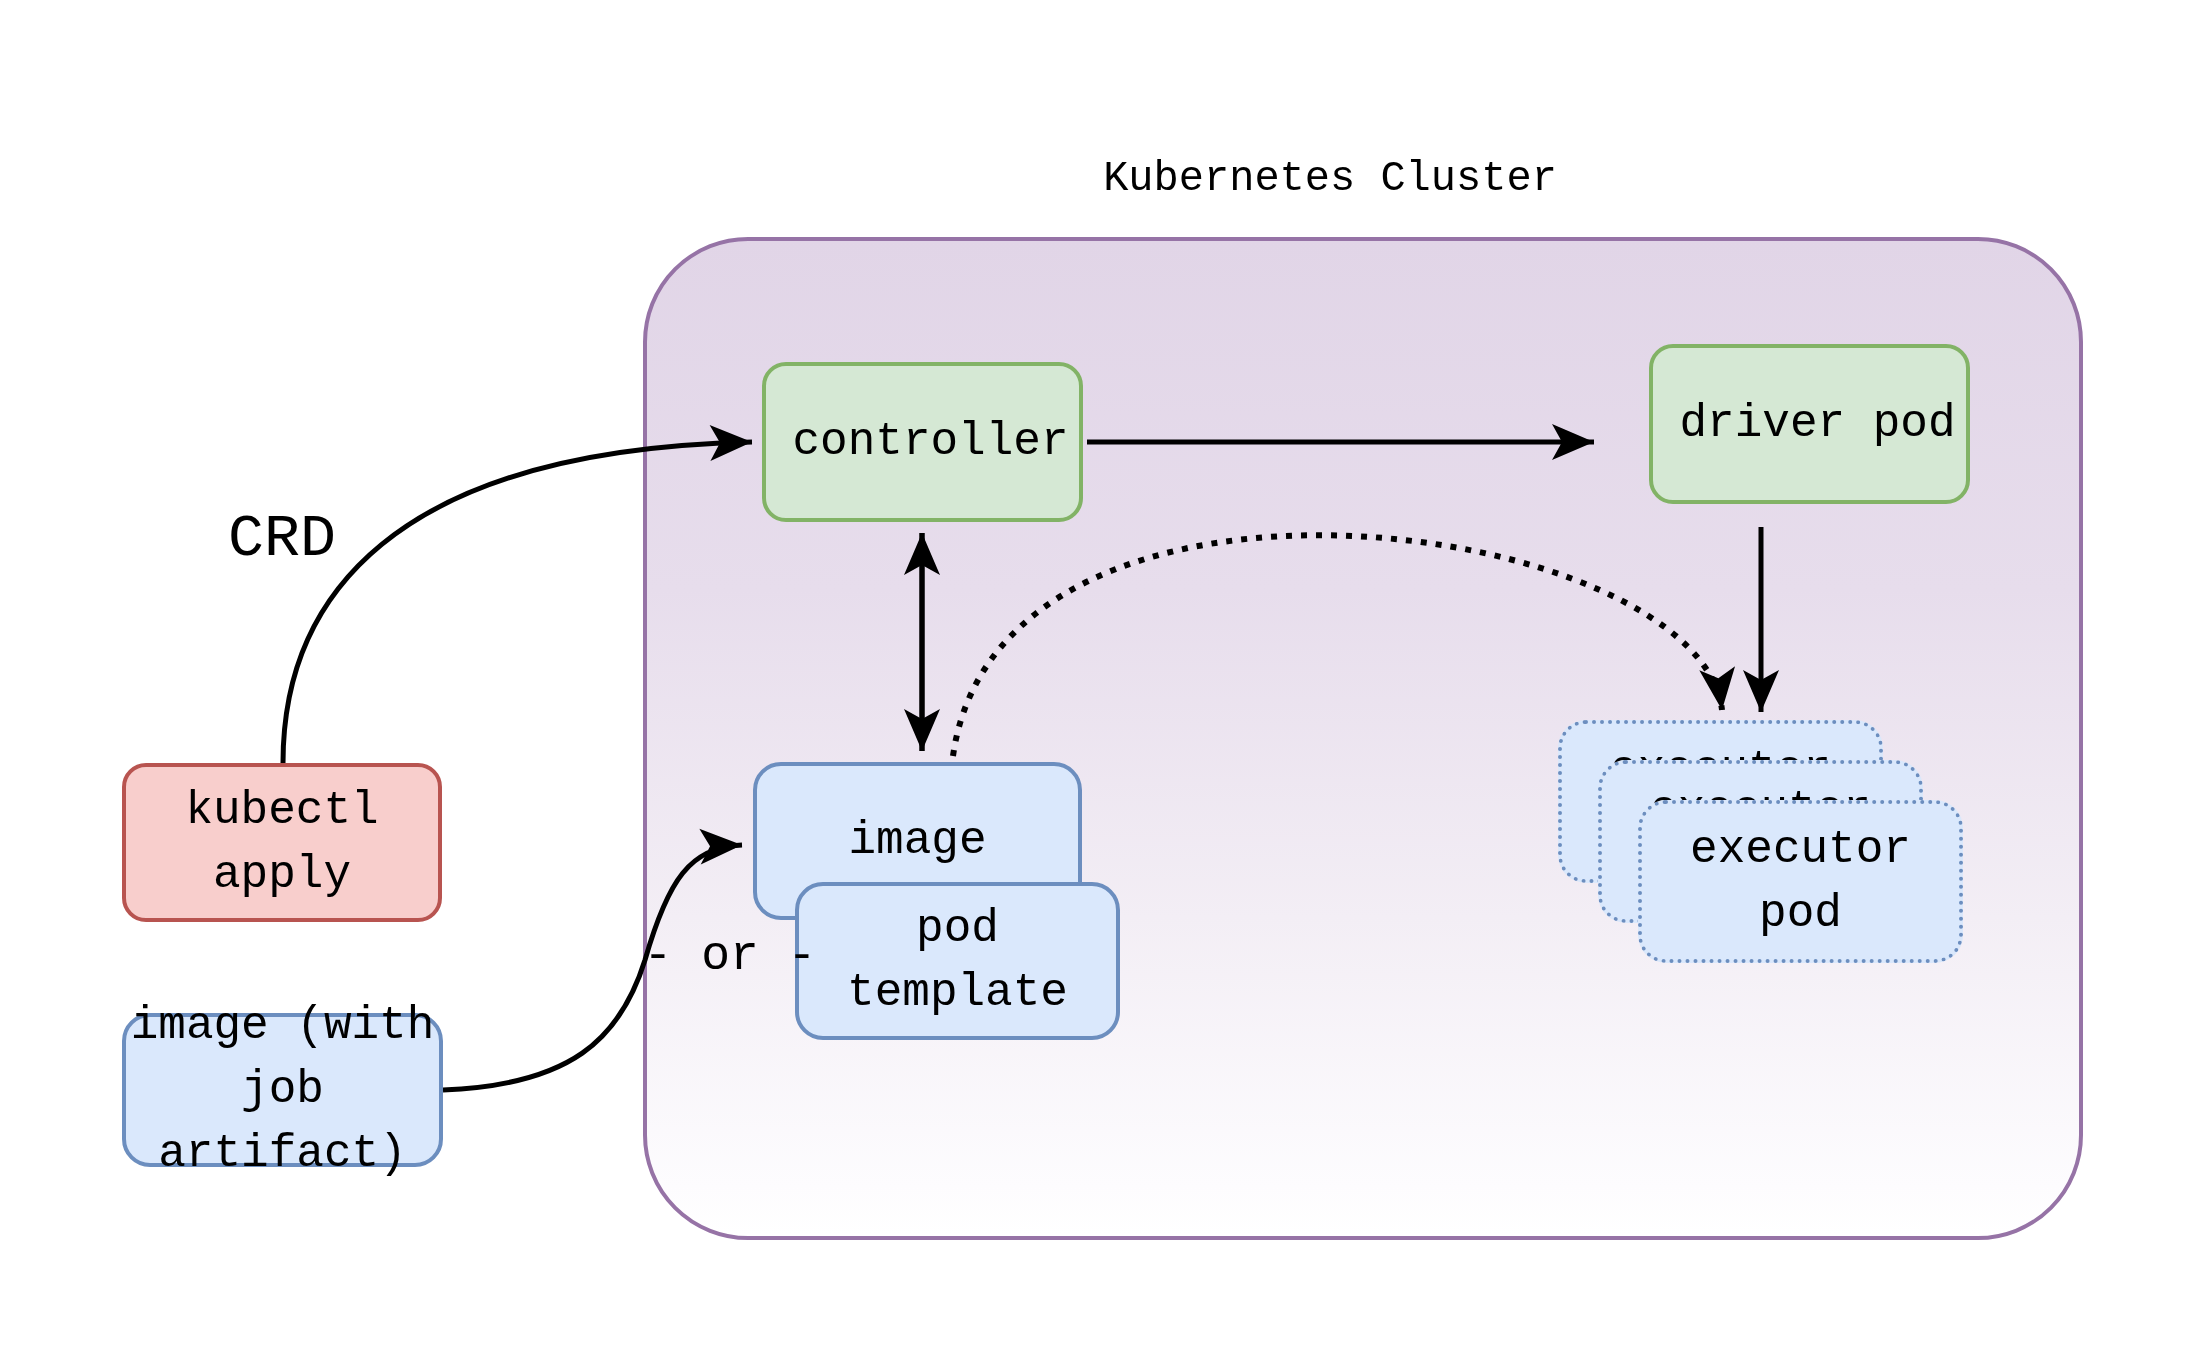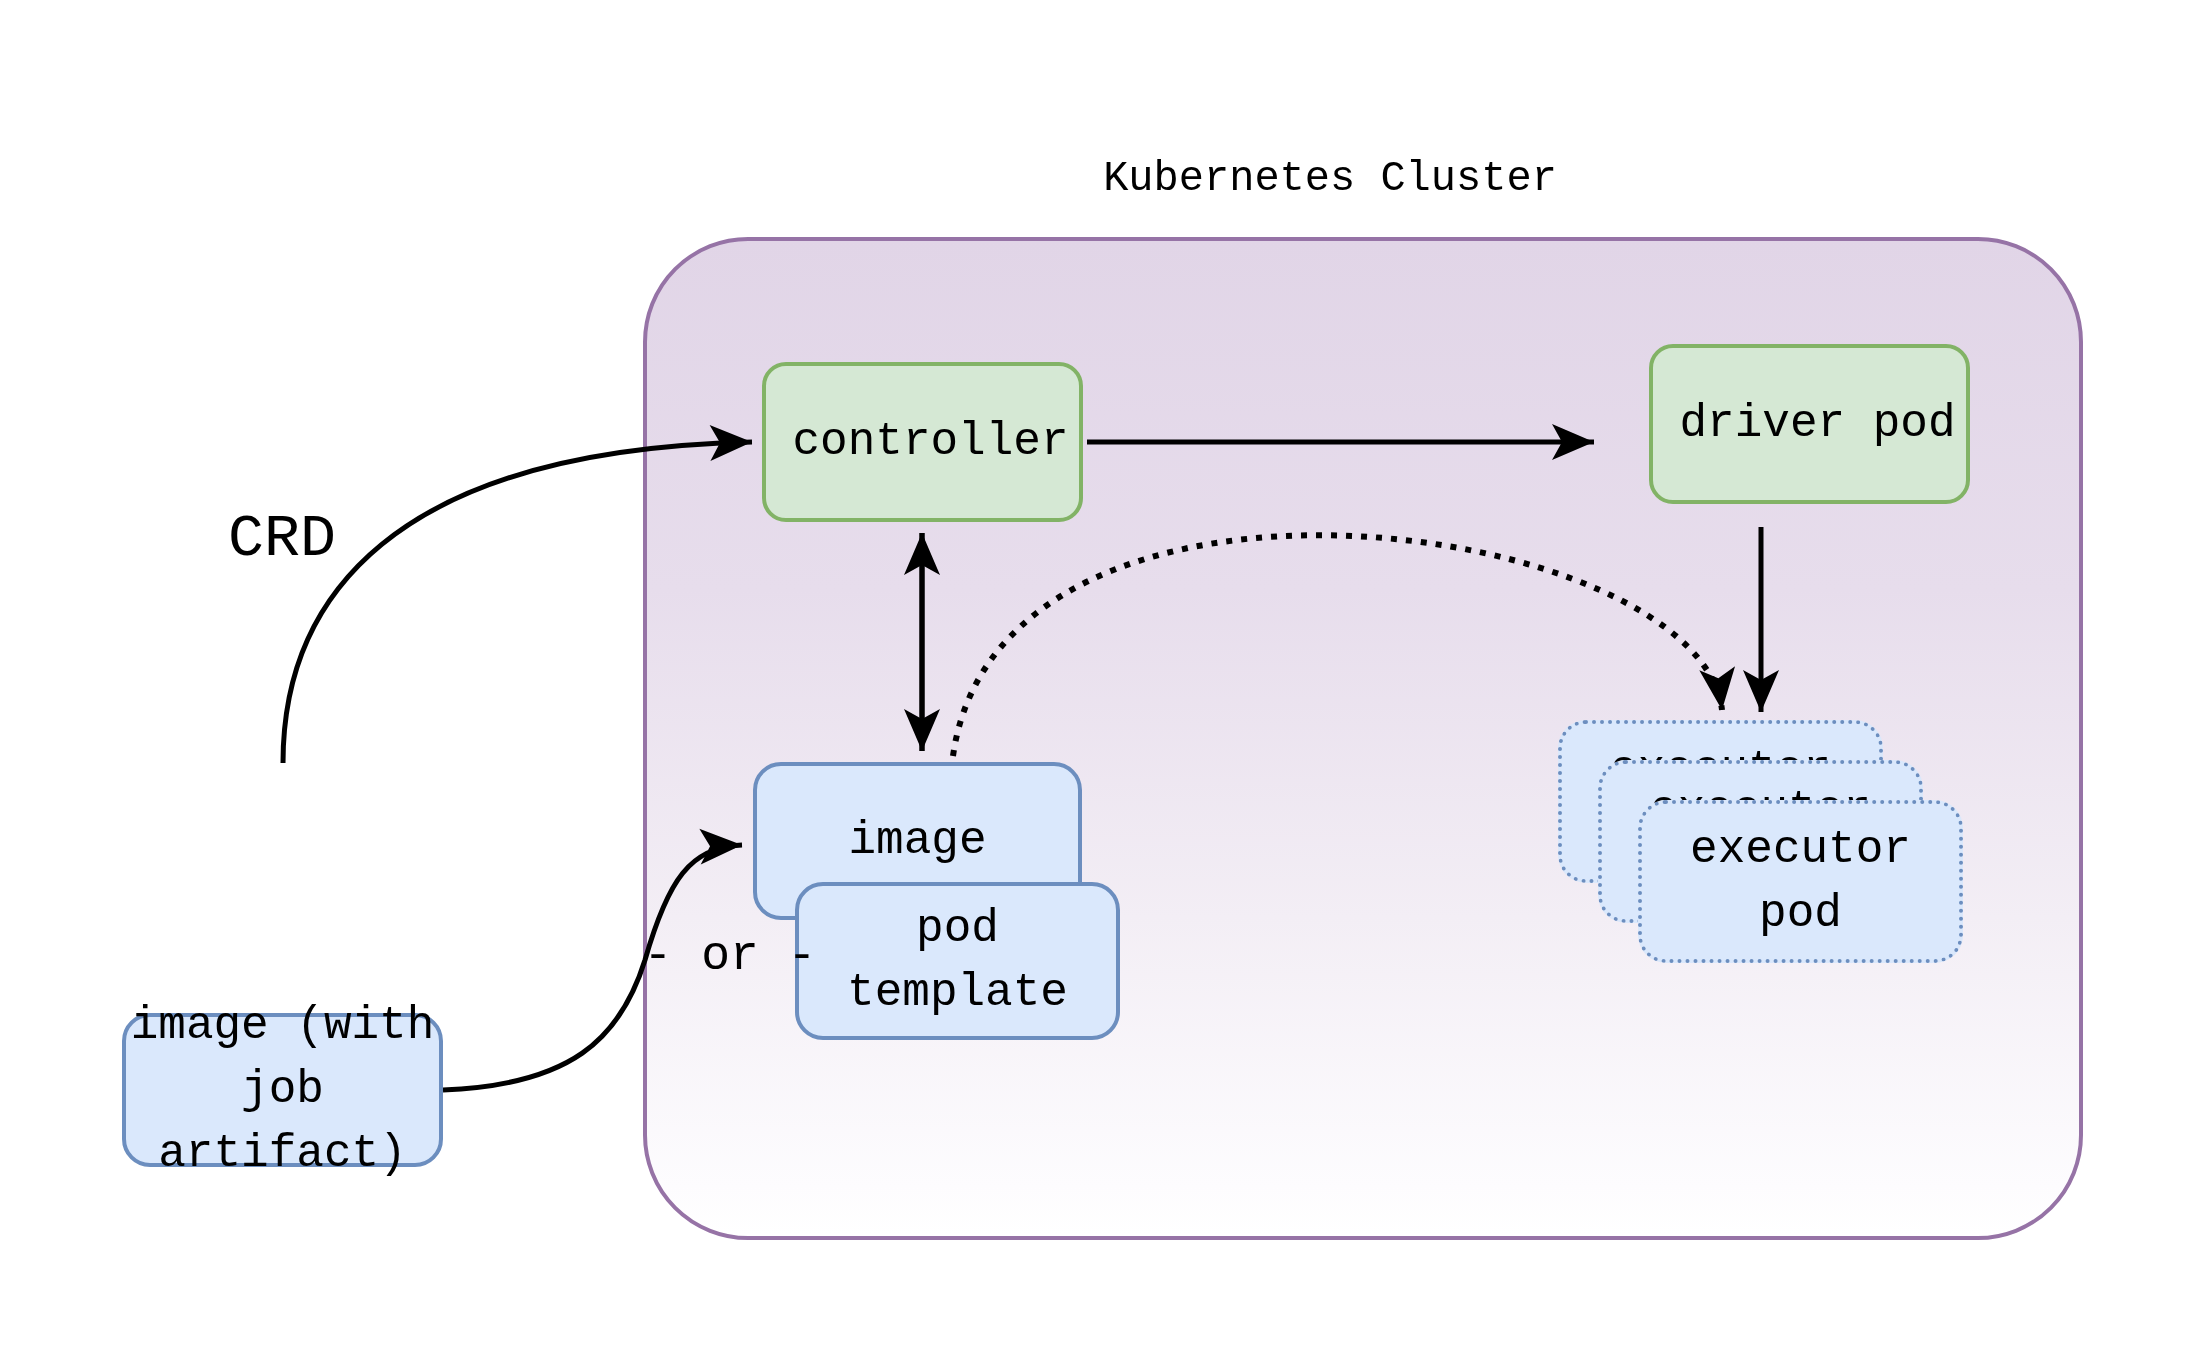--- a/index.html
+++ b/index.html
@@ -131,20 +131,23 @@
     </defs>
     <path class="edge" d="M 283 763 C 283 600 390 450 752 442" marker-end="url(#ah)"></path>
     <path class="edge" d="M 1087 442 L 1594 442" marker-end="url(#ah)"></path>
     <path class="edge" d="M 922 533 L 922 751" marker-end="url(#ah)"></path>
     <path class="edge" d="M 922 751 L 922 533" marker-end="url(#ah)"></path>
     <path class="edge dotted" d="M 953 756 C 1000 420 1700 520 1722 710" marker-end="url(#ah)"></path>
     <path class="edge" d="M 1761 527 L 1761 712" marker-end="url(#ah)"></path>
     <path class="edge" d="M 443 1090 C 570 1085 620 1040 645 960 C 668 880 690 847 742 845" marker-end="url(#ah)"></path>
   </svg>
 
+  <div class="node red" id="node-kubectl">
+    <span>kubectl apply</span>
+  </div>
 
   <div class="node blue" id="node-job-image">
     <span>
       <span>image (with</span><br>
       <span>job artifact)</span>
     </span>
   </div>
 
   <div class="node green" id="node-controller">
     <span>controller</span>

